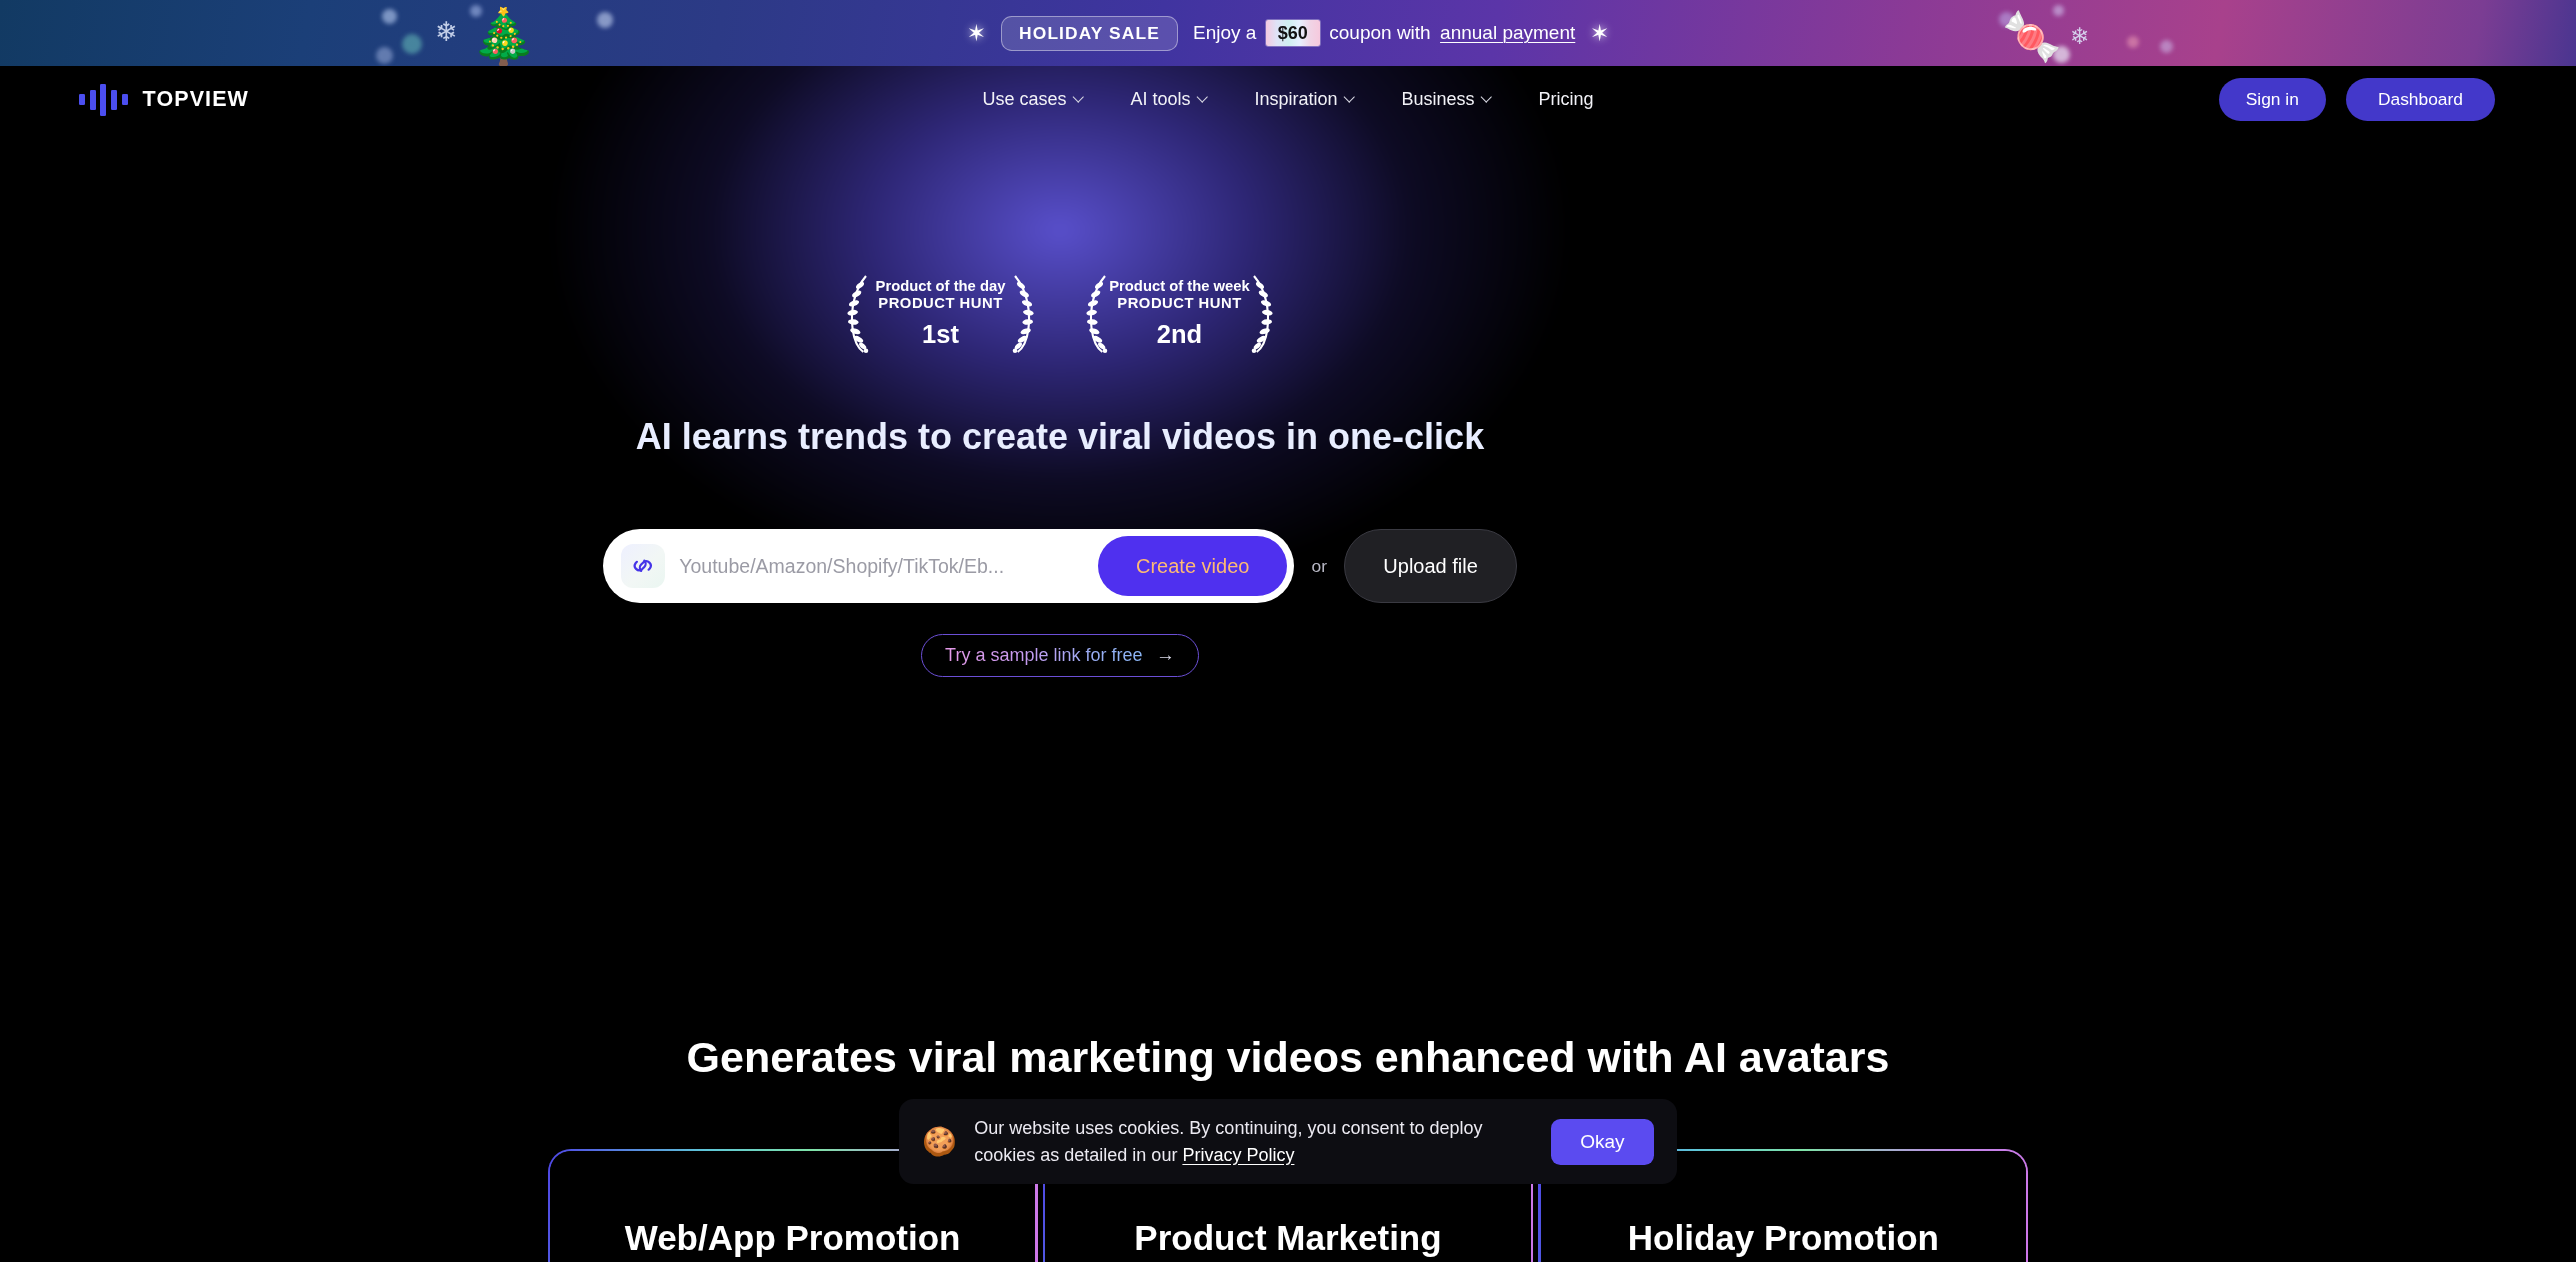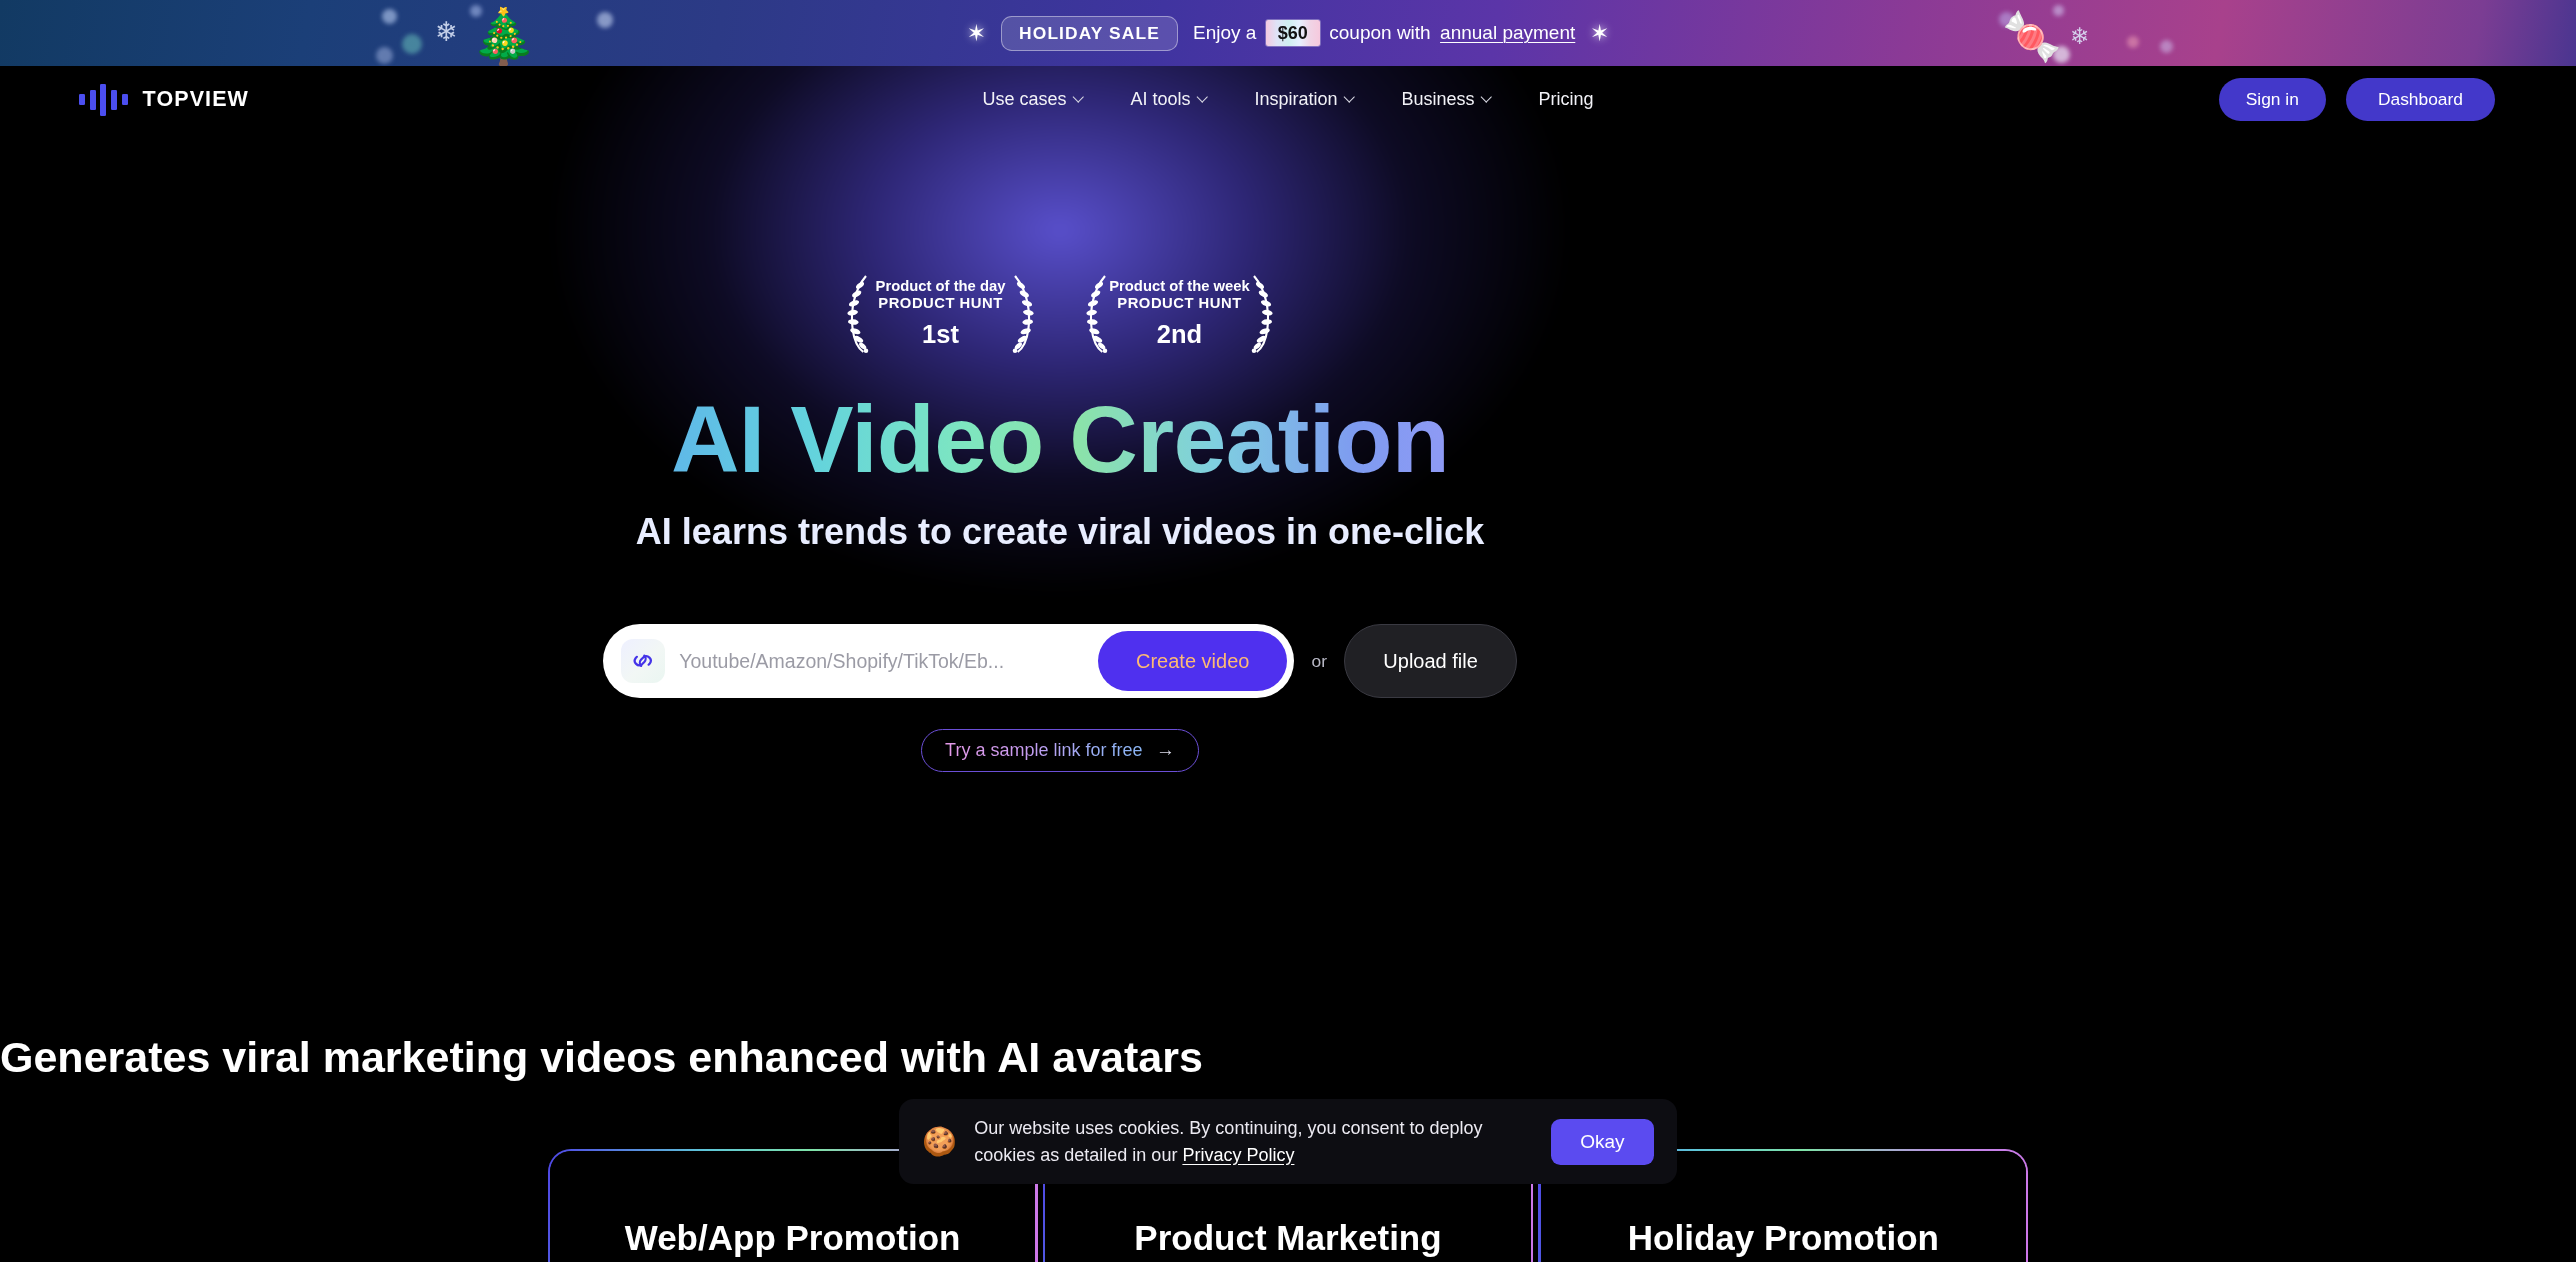--- a/index.html
+++ b/index.html
@@ -138,21 +138,21 @@
     display:flex; align-items:center; gap:13.4px;
   }
   .sample-label{
     background:linear-gradient(90deg,#e59ae8 0%,#c79bf0 40%,#9aaef4 75%,#8ab6f5 100%);
     -webkit-background-clip:text; background-clip:text; color:transparent;
   }
   .sample-arrow{ color:#dcdcea; font-size:19px; }
 
   
   .features{ position:absolute; top:1033px; left:0; width:2576px; }
-  .section-title{ text-align:left; font-size:43px; font-weight:700; color:#fff; }
+  .section-title{ text-align:center; font-size:43px; font-weight:700; color:#fff; }
   .cards{ margin-top:67px; display:flex; justify-content:center; gap:5.4px; }
   .card{
     width:490px; height:221px; border-radius:23px;
     background:#000; position:relative; padding:1.3px;
     background-image:linear-gradient(#050508,#050508), linear-gradient(100deg,#4f46e5 0%,#5fc7d8 30%,#7fe3a8 50%,#c08ae8 78%,#d071e8 100%);
     background-origin:border-box; background-clip:content-box, border-box;
     border:1.3px solid transparent;
   }
   .card-inner{
     width:100%; height:100%; border-radius:21.5px; background:#000;
@@ -281,21 +281,20 @@
             <ellipse cx="17" cy="85" rx="8" ry="4" transform="rotate(18 17 85)"></ellipse>
             <ellipse cx="22" cy="97" rx="7.5" ry="3.8" transform="rotate(30 22 97)"></ellipse>
             <ellipse cx="28" cy="107" rx="6.5" ry="3.4" transform="rotate(42 28 107)"></ellipse>
             <circle cx="33" cy="114" r="3.4"></circle>
           </g>
         </svg>
       </div>
     </div>
 
     <h1 class="headline">
-      <span class="h-line1">AI Video Creation</span>
     </h1>
 
     <div class="subheadline">AI learns trends to create viral videos in one-click</div>
 
     <div class="cta-row">
       <div class="url-box">
         <span class="link-icon-wrap">
           <svg width="25.5" height="25.5" viewBox="0 0 24 24" fill="none" stroke="#4534e8" stroke-width="2.1" stroke-linecap="round">
             <path d="M13.5 7.2a4.2 4.2 0 0 1 0 5.9l-2.2 2.2a4.2 4.2 0 0 1-5.9-5.9l1.1-1.1"></path>
             <path d="M10.5 16.8a4.2 4.2 0 0 1 0-5.9l2.2-2.2a4.2 4.2 0 0 1 5.9 5.9l-1.1 1.1"></path>

